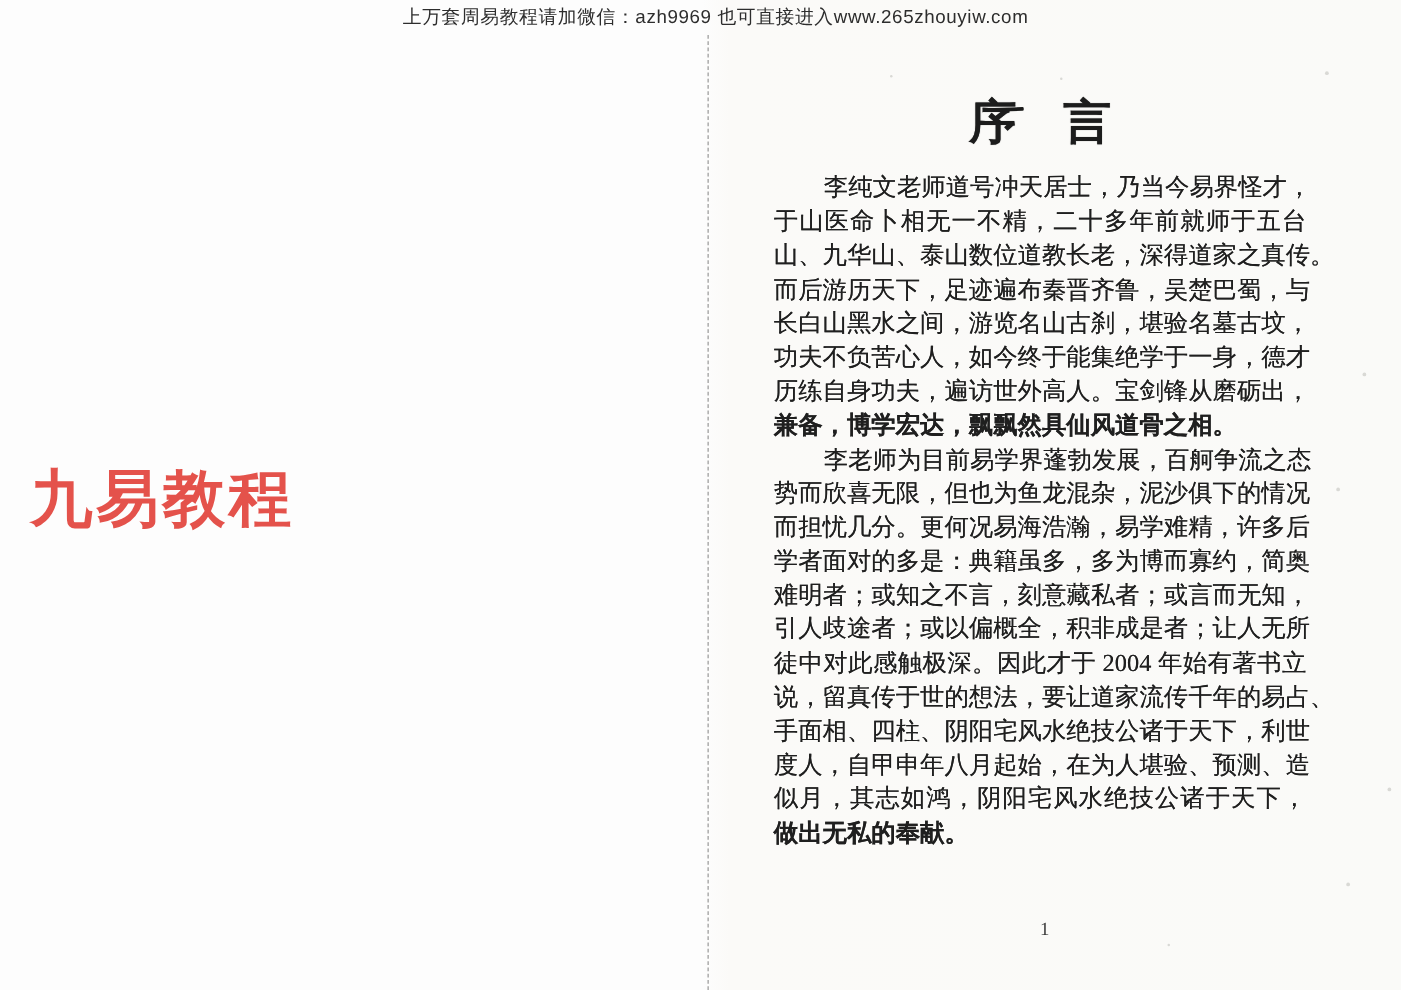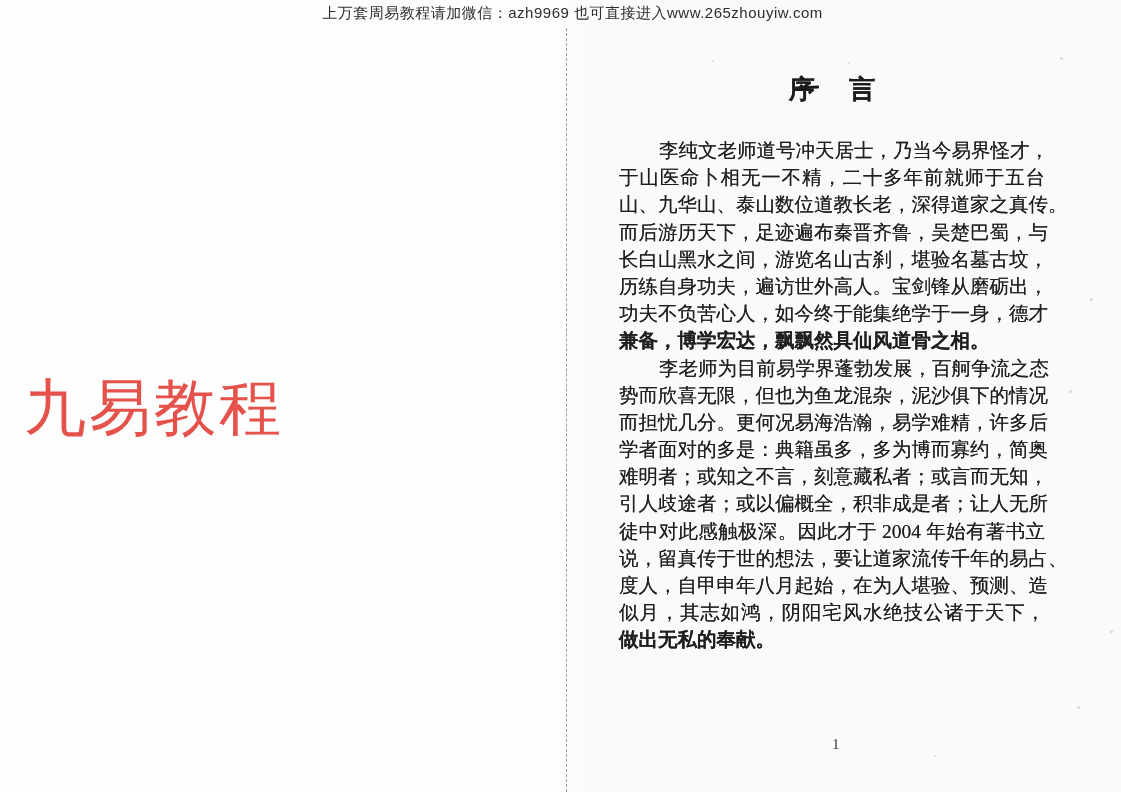--- a/index.html
+++ b/index.html
@@ -32,31 +32,31 @@
     left: 554px; top: 28px; bottom: 0;
     width: 0;
     border-left: 1px dashed #8b8b8b;
     opacity: 0.85;
   }
   
   .watermark {
     position: absolute;
     left: 12px; top: 366px;
     font-family: "DejaVu Sans", "Liberation Sans", sans-serif;
-    font-weight: normal;
-    font-size: 62px;
+    font-weight: bold;
+    font-size: 50px;
     letter-spacing: 3px;
     color: #e4524b;
   }
   
   .page-title {
     position: absolute;
     left: 607px; top: 72px; width: 426px;
     text-align: center;
-    font-size: 26px;
+    font-size: 38px;
     font-weight: bold;
     color: #1c1c1c;
     word-spacing: 28px;
     text-shadow: 0 0 0.6px #333;
   }
   .page-body {
     position: absolute;
     left: 607px; top: 137px; width: 426px;
     font-size: 19.5px;
     line-height: 27.2px;
@@ -115,31 +115,32 @@
   <div class="watermark" style="color: rgb(228, 82, 75);">九易教程</div>
 
   <div class="page-title">序 言</div>
 
   <div class="page-body">
       <div class="text-line first">李纯文老师道号冲天居士，乃当今易界怪才，</div>
       <div class="text-line">于山医命卜相无一不精，二十多年前就师于五台</div>
       <div class="text-line">山、九华山、泰山数位道教长老，深得道家之真传。</div>
       <div class="text-line">而后游历天下，足迹遍布秦晋齐鲁，吴楚巴蜀，与</div>
       <div class="text-line">长白山黑水之间，游览名山古刹，堪验名墓古坟，</div>
+      <div class="text-line">功夫不负苦心人，如今终于能集绝学于一身，德才</div>
       <div class="text-line">历练自身功夫，遍访世外高人。宝剑锋从磨砺出，</div>
-      <div class="text-line">功夫不负苦心人，如今终于能集绝学于一身，德才</div>
       <div class="text-line last">兼备，博学宏达，飘飘然具仙风道骨之相。</div>
       <div class="text-line first">李老师为目前易学界蓬勃发展，百舸争流之态</div>
       <div class="text-line">势而欣喜无限，但也为鱼龙混杂，泥沙俱下的情况</div>
       <div class="text-line">而担忧几分。更何况易海浩瀚，易学难精，许多后</div>
       <div class="text-line">学者面对的多是：典籍虽多，多为博而寡约，简奥</div>
       <div class="text-line">难明者；或知之不言，刻意藏私者；或言而无知，</div>
       <div class="text-line">引人歧途者；或以偏概全，积非成是者；让人无所</div>
       <div class="text-line">徒中对此感触极深。因此才于 2004 年始有著书立</div>
       <div class="text-line">说，留真传于世的想法，要让道家流传千年的易占、</div>
+      <div class="text-line">手面相、四柱、阴阳宅风水绝技公诸于天下，利世</div>
       <div class="text-line">度人，自甲申年八月起始，在为人堪验、预测、造</div>
       <div class="text-line">似月，其志如鸿，阴阳宅风水绝技公诸于天下，</div>
       <div class="text-line last">做出无私的奉献。</div>
     </div>
 
   <div class="page-number">1</div>
 
   <div class="artifact-dash"></div>
   <div class="speck s1"></div>
   <div class="speck s2"></div>

